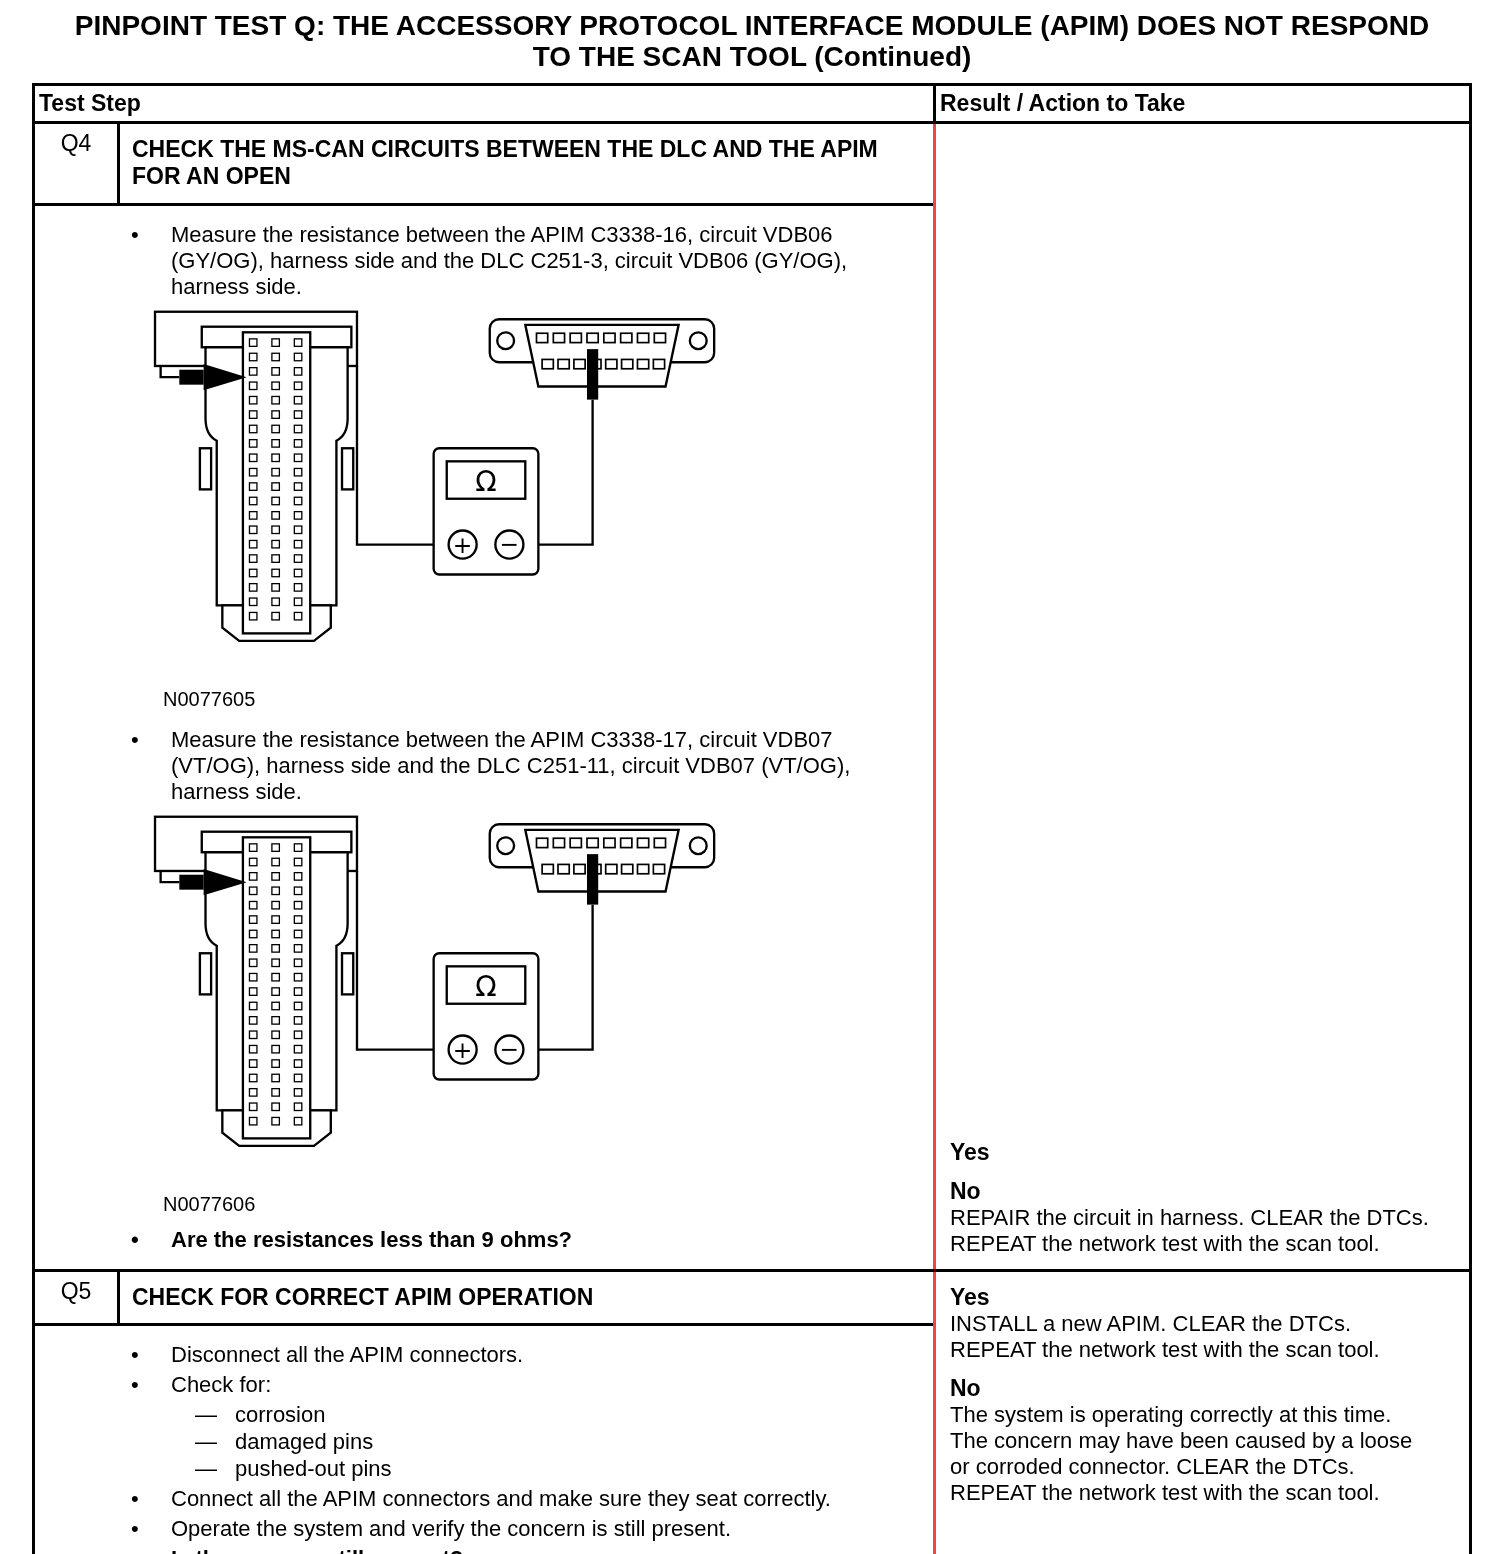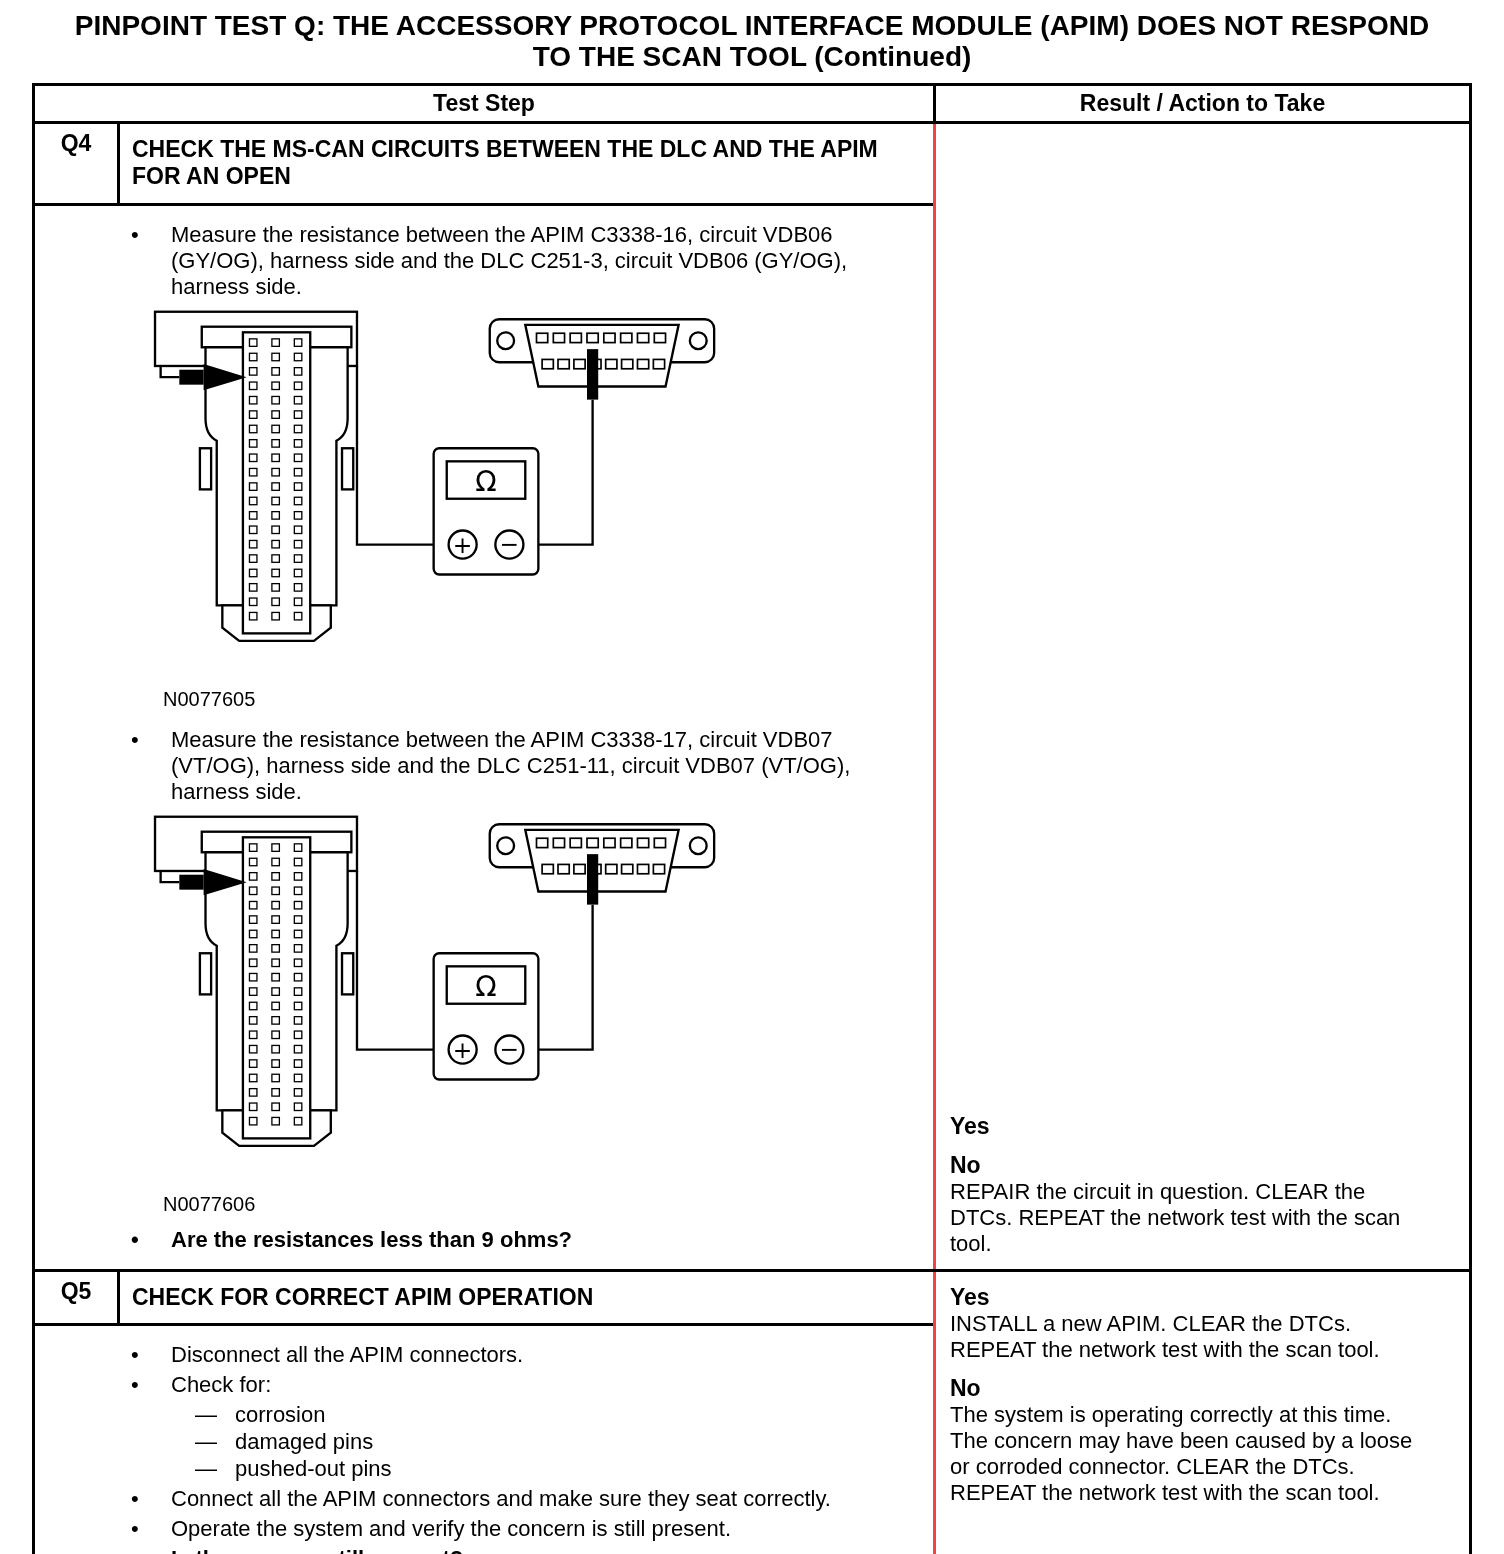--- a/index.html
+++ b/index.html
@@ -2,28 +2,28 @@
 <html><head>
 <meta charset="utf-8">
 <style>
   *{box-sizing:border-box;margin:0;padding:0}
   html,body{background:#fff}
   body{width:1504px;color:#000;font-family:"Liberation Sans","DejaVu Sans",sans-serif;font-size:22px;line-height:1.18;-webkit-font-smoothing:antialiased}
   .page{padding:10px 32px 14px 32px}
   .title{text-align:center;font-weight:700;font-size:28px;line-height:1.12}
   .doc-table{margin-top:10px;border:3px solid #000}
   .thead{display:grid;grid-template-columns:898px 1fr;border-bottom:3px solid #000}
-  .th{font-weight:700;font-size:23px;text-align:center;padding:4px 12px}
+  .th{font-weight:700;font-size:23px;padding:4px 4px}
   .th.right-col{border-left:3px solid #000}
   .trow{display:grid;grid-template-columns:898px 1fr}
   .trow + .trow{border-top:3px solid #000}
   .cell-right{border-left:3px solid #ef4444;padding:10px 14px 12px 14px;display:flex;flex-direction:column}
   .cell-right.bottom{justify-content:flex-end}
   .titleband{display:grid;grid-template-columns:85px 1fr;border-bottom:3px solid #000}
-  .qnum{border-right:3px solid #000;text-align:center;font-weight:700;font-size:23px;padding:6px 0}
+  .qnum{border-right:3px solid #000;text-align:center;font-weight:400;font-size:23px;padding:6px 0}
   .qtitle{font-weight:700;font-size:23px;padding:12px 12px;max-width:860px;line-height:1.2}
   .content{padding:12px 0 12px 0}
   .step{display:flex;padding-left:92px;margin:4px 0}
   .step.sub{padding-left:156px;margin:1px 0}
   .marker{width:44px;flex:none;text-align:left;padding-left:4px}
   .txt{width:700px}
   .step.sub .txt{width:620px}
   .b{font-weight:700}
   .figure{margin:8px 0 2px 118px}
   .figlabel{margin:0 0 0 10px;font-size:20px}
@@ -217,21 +217,21 @@
             <span class="marker b">•</span>
             <span class="txt b">Are the resistances less than 9 ohms?</span>
           </div>
 
         </div>
       </div>
 
       <div class="cell-right bottom">
         <div class="res-label">Yes</div>
         <div class="res-label">No</div>
-        <div class="res-text">REPAIR the circuit in question. CLEAR the DTCs. REPEAT the network test with the scan tool.</div>
+        <div class="res-text">REPAIR the circuit in harness. CLEAR the DTCs. REPEAT the network test with the scan tool.</div>
       </div>
     </div>
 
     <div class="trow">
       <div class="cell-left">
         <div class="titleband">
           <div class="qnum">Q5</div>
           <div class="qtitle">CHECK FOR CORRECT APIM OPERATION</div>
         </div>
         <div class="content">

